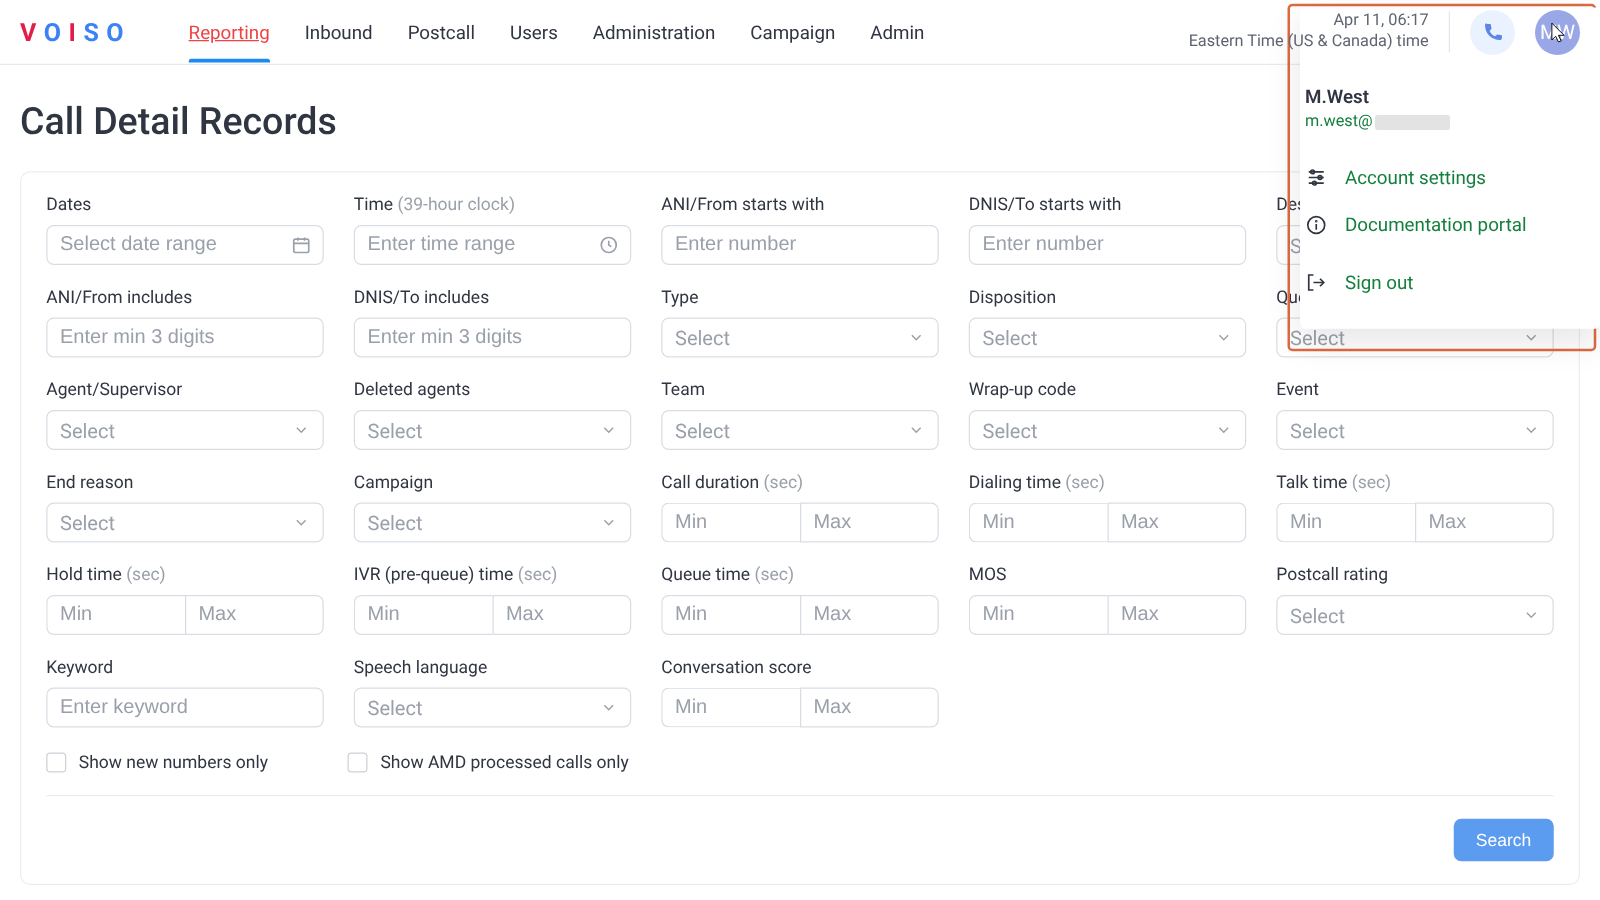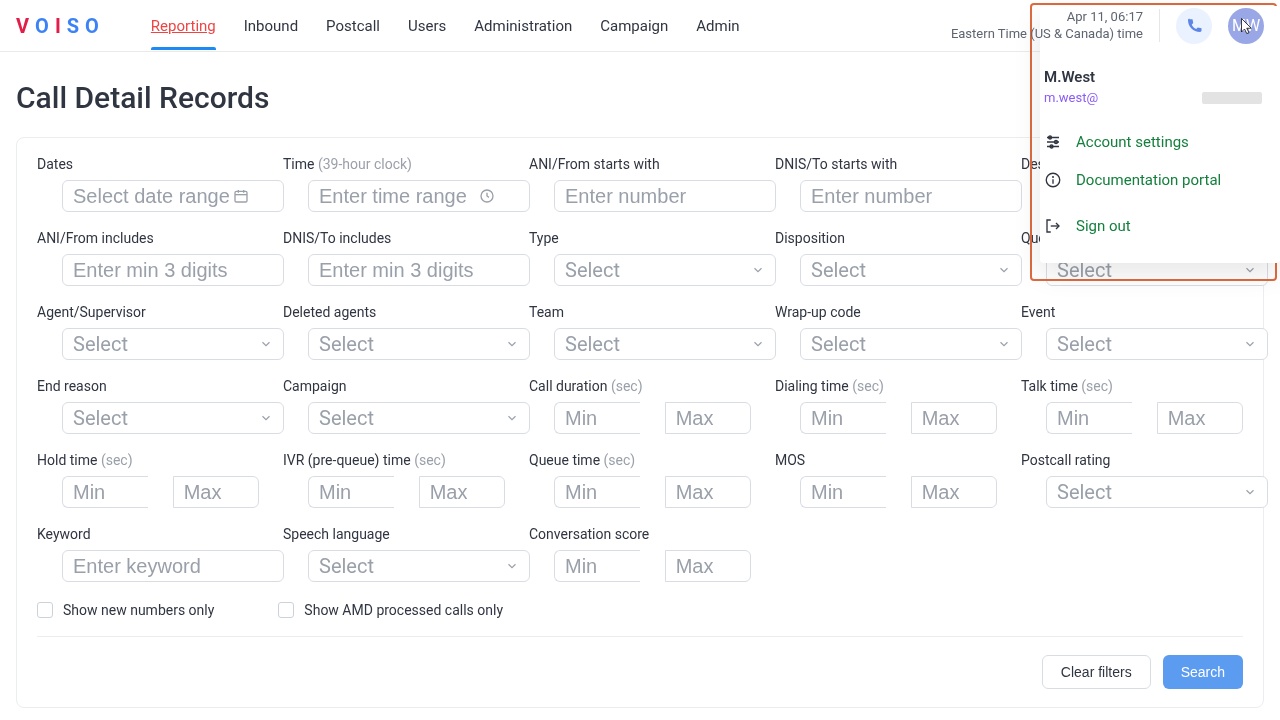--- a/index.html
+++ b/index.html
@@ -22,39 +22,39 @@
   .avatar { width:36px; height:36px; border-radius:50%; background:#9aa7e6; color:#fff; font-size:16px; display:flex; align-items:center; justify-content:center; cursor:pointer; position:relative;}
   .avatar .cursor{position:absolute; width:18px; height:18px; pointer-events:none;}
   .page { padding: 28px 16px 0 16px; }
   .page-title { font-size:30px; font-weight:500; color:#303542; margin-bottom:22px;}
   .panel { border:1px solid #ecedef; border-radius:8px; padding:18px 20px 18px 20px; }
   .grid { display:grid; grid-template-columns: repeat(5, 1fr); gap:18px 24px; }
   .field {}
   .label { font-size:14px; color:#303542; margin-bottom:8px; display:block;}
   .label .hint { color:#9aa0aa; }
   .control { position:relative; }
-  .input, .select { width:100%; height:32px; border:1px solid #d9dde3; border-radius:6px; padding:0 10px; font-size:20px; color:#303542; background:#fff;margin-left:25px; }
+  .input, .select { width:100%; height:32px; border:1px solid #d9dde3; border-radius:6px; padding:0 10px; font-size:16px; color:#303542; background:#fff; }
   .input::placeholder { color:#9aa0aa; }
   .select { display:flex; align-items:center; justify-content:space-between; color:#9aa0aa; cursor:pointer;}
   .range { display:flex; }
   .range .input { border-radius:6px 0 0 6px; border-right:none;}
   .range .input:last-child { border-radius:0 6px 6px 0; border-left:1px solid #d9dde3; border-right:1px solid #d9dde3;}
   .input-icon{ position:absolute; right:10px; top:50%; transform:translateY(-50%); width:16px; height:16px; color:#9aa0aa;}
   .checks { display:flex; gap:64px; margin-top:20px; align-items:center;}
   .check { display:flex; align-items:center; gap:10px; font-size:14px; color:#303542; cursor:pointer;}
   .box { width:16px; height:16px; border:1px solid #cdd2da; border-radius:3px; background:#fff;}
   .footer { display:flex; justify-content:flex-end; gap:12px; border-top:1px solid #ecedef; margin-top:18px; padding-top:18px;}
   .btn { height:34px; padding:0 18px; border-radius:6px; font-size:14px; cursor:pointer; display:flex; align-items:center;}
   .btn.secondary { border:1px solid #d9dde3; background:#fff; color:#303542;}
   .btn.primary { border:none; background:#5b9bf0; color:#fff;}
   .chev{width:14px;height:14px;fill:none;stroke:#9aa0aa;stroke-width:2;}
   
   .user-panel { position:absolute; top:6px; right:0; width:240px; background:#fff; box-shadow:0 10px 28px rgba(0,0,0,0.10); border-radius:4px; padding:62px 18px 18px 4px; z-index:10;}
   .user-panel .uname{ font-weight:600; font-size:15px; margin-bottom:4px;}
-  .user-panel .uemail{ font-size:13px; color:#8b5cf6; display:flex; align-items:center; gap:2px;justify-content:space-between;}
+  .user-panel .uemail{ font-size:13px; color:#15803d; display:flex; align-items:center; gap:2px;}
   .uemail .blur{ background:#e3e3e3; height:12px; width:60px; border-radius:2px; display:inline-block;}
   .menu { margin-top:18px; display:flex; flex-direction:column;}
   .menu-item { display:flex; align-items:center; gap:14px; padding:10px 0; font-size:15px; color:#15803d; cursor:pointer;}
   .menu-item svg{width:18px;height:18px;fill:none;stroke:#303542;stroke-width:1.8;}
   .highlight-box{ position:absolute; top:3px; right:3px; width:247px; height:278px; border:2px solid #de6a3f; border-radius:4px; z-index:5; pointer-events:none;}
   
   .header-right { position:relative; z-index:20;}
 </style>
 </head>
 <body>
@@ -366,17 +366,16 @@
         <span class="box"></span>
         <span>Show new numbers only</span>
       </label>
       <label class="check">
         <span class="box"></span>
         <span>Show AMD processed calls only</span>
       </label>
     </div>
 
     <div class="footer">
-      <button class="btn secondary">Clear filters</button>
       <button class="btn primary">Search</button>
     </div>
   </div>
 </div>
 
 </body></html>

